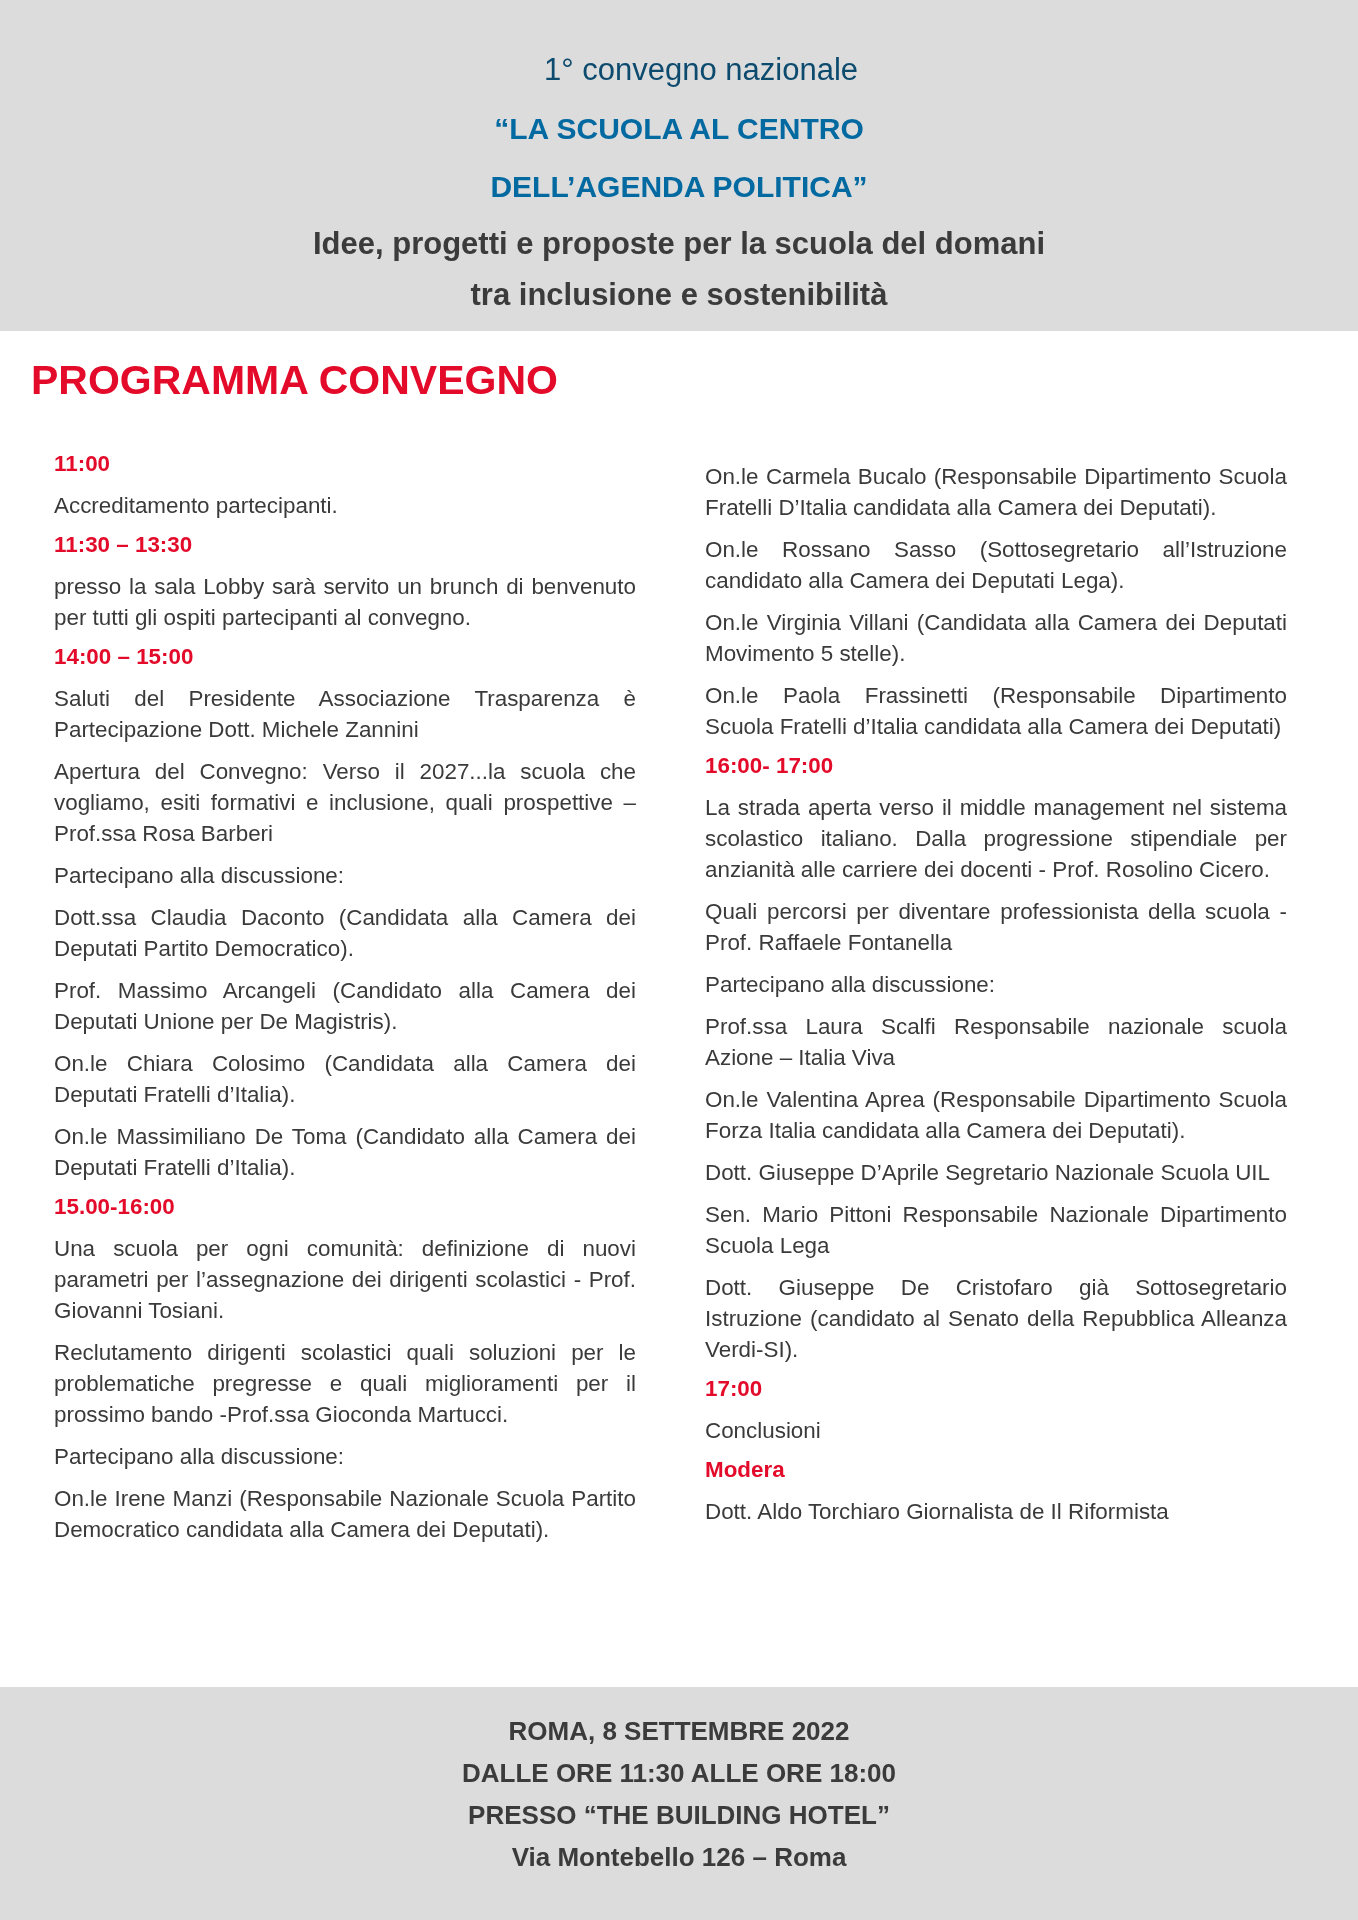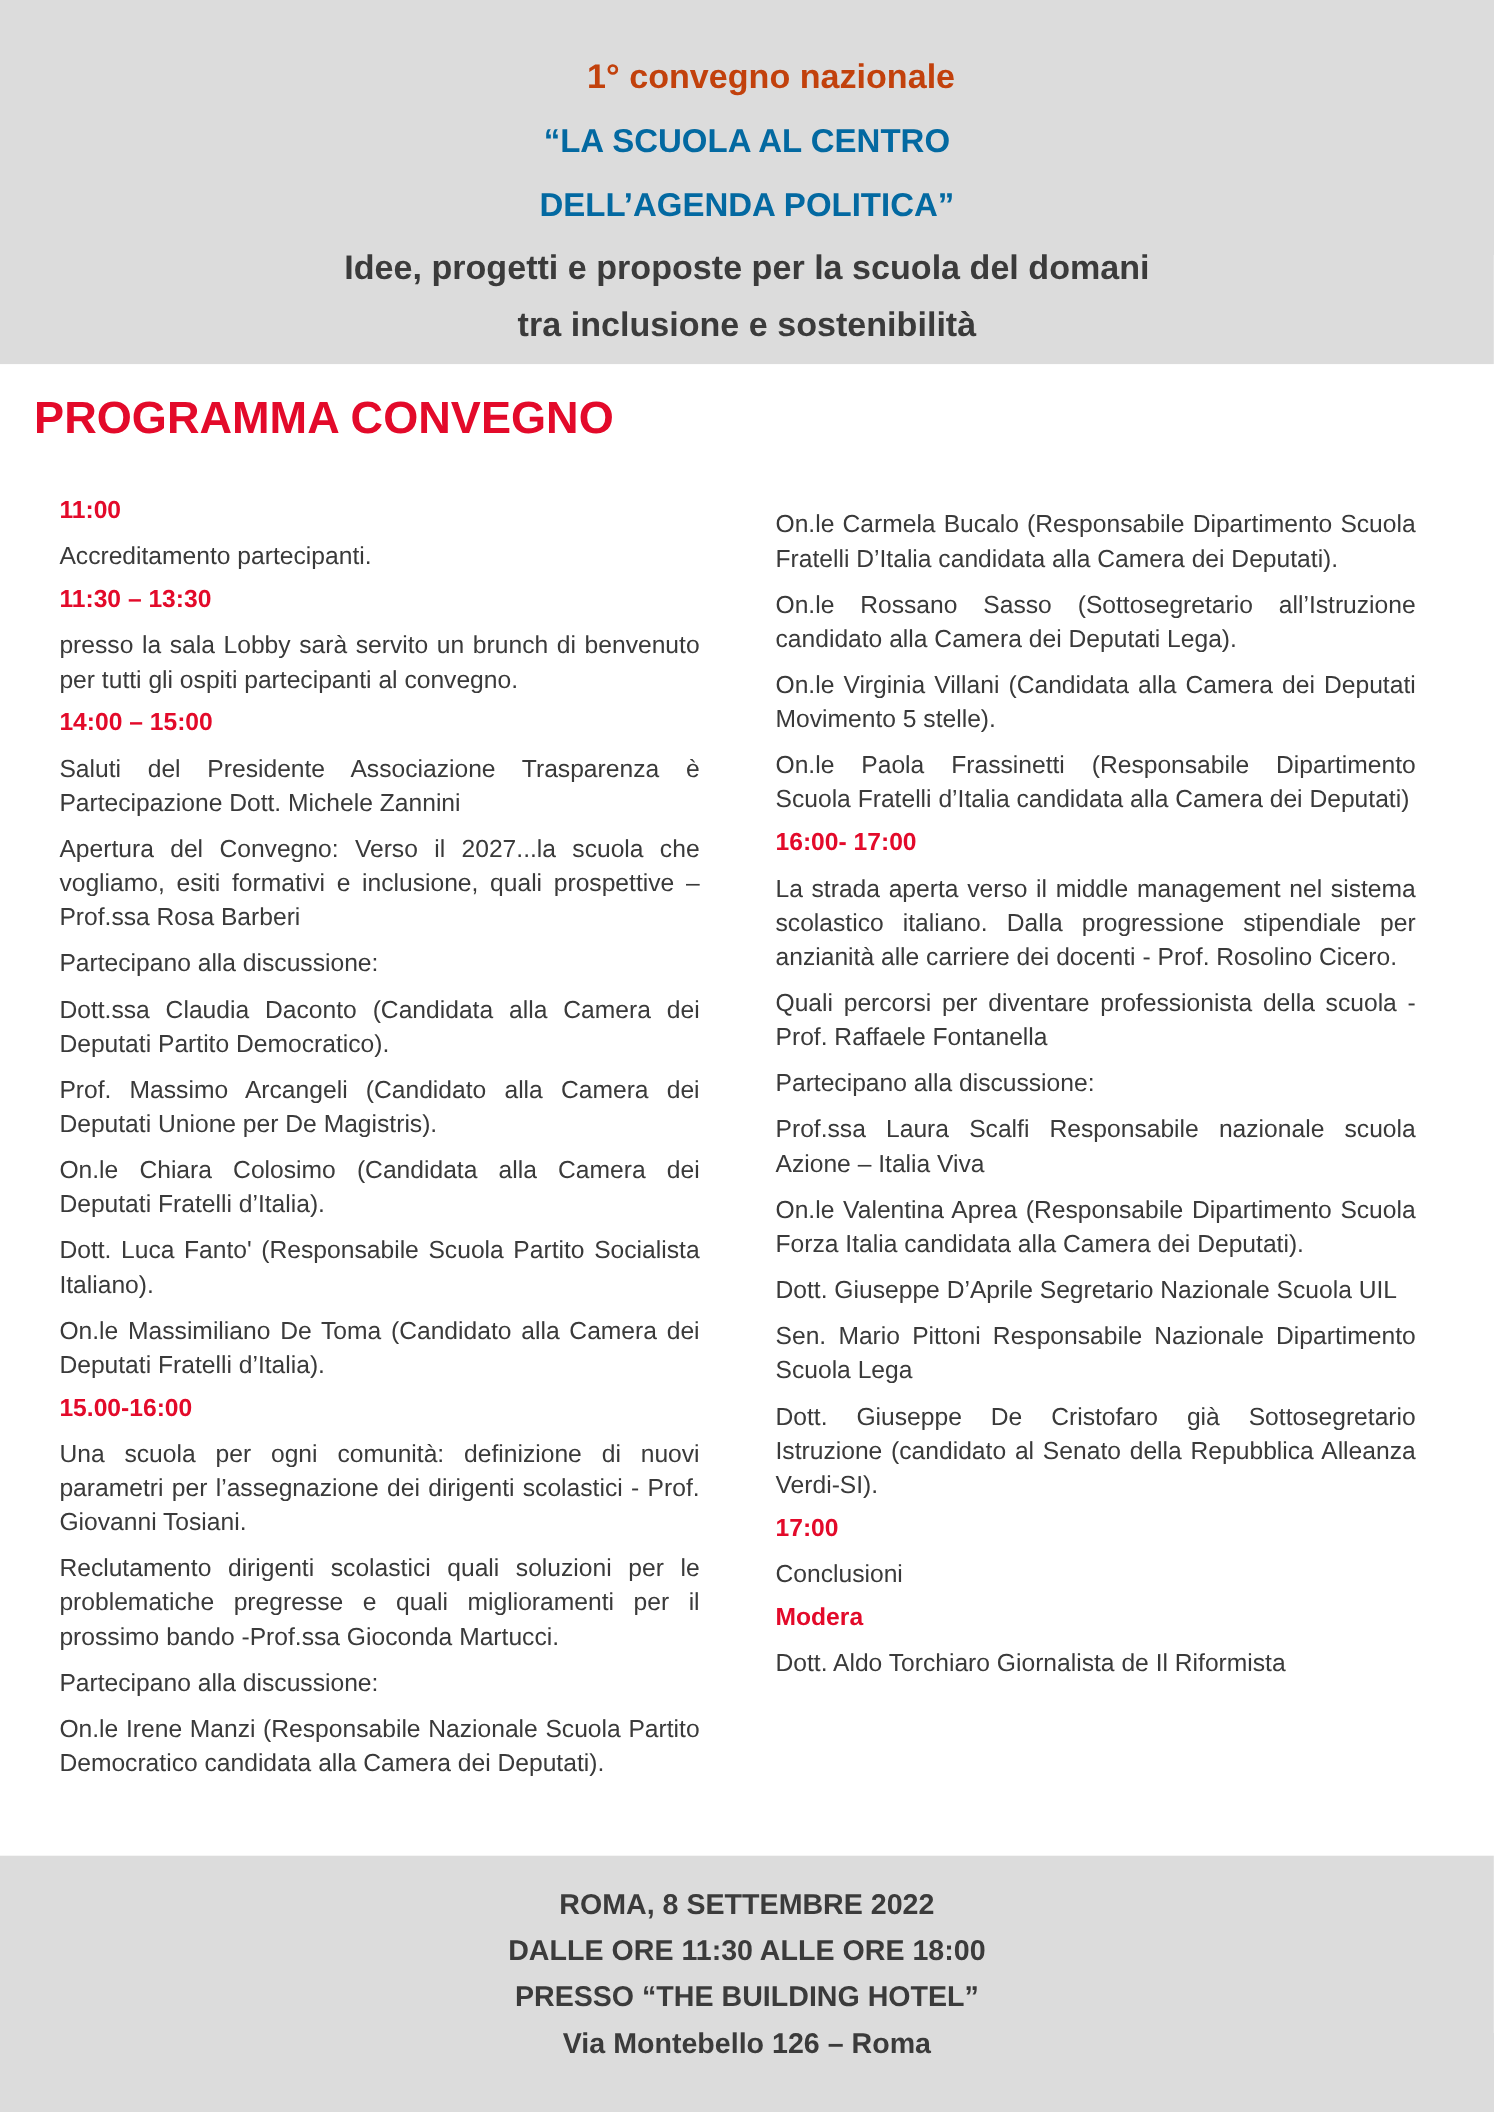--- a/index.html
+++ b/index.html
@@ -12,21 +12,21 @@
     position: relative;
     overflow: hidden;
   }
   .header {
     position: absolute; left: 0; top: 0; width: 1358px; height: 331px;
     background: #dcdcdc;
     text-align: center;
   }
   .header .pre {
     position: absolute; left: 0; right: 0; top: 52px;
-    font-size: 31px; font-weight: bold; color: #c2410c;
+    font-size: 31px; font-weight: normal; color: #0c4a6e;
     letter-spacing: 0px;
     padding-left: 44px;
   }
   .header .title {
     position: absolute; left: 0; right: 0; top: 100px;
     font-size: 30px; font-weight: bold; color: #0369a1;
     line-height: 58px;
   }
   .header .subtitle {
     position: absolute; left: 0; right: 0; top: 218px;
@@ -83,21 +83,20 @@
     <div class="para">Accreditamento partecipanti.</div>
     <div class="time">11:30 – 13:30</div>
     <div class="para">presso la sala Lobby sarà servito un brunch di benvenuto per tutti gli ospiti partecipanti al convegno.</div>
     <div class="time">14:00 – 15:00</div>
     <div class="para">Saluti del Presidente Associazione Trasparenza è Partecipazione Dott. Michele Zannini</div>
     <div class="para">Apertura del Convegno: Verso il 2027...la scuola che vogliamo, esiti formativi e inclusione, quali prospettive – Prof.ssa Rosa Barberi</div>
     <div class="para">Partecipano alla discussione:</div>
     <div class="para">Dott.ssa Claudia Daconto (Candidata alla Camera dei Deputati Partito Democratico).</div>
     <div class="para">Prof. Massimo Arcangeli (Candidato alla Camera dei Deputati Unione per De Magistris).</div>
     <div class="para">On.le Chiara Colosimo (Candidata alla Camera dei Deputati Fratelli d’Italia).</div>
-    <div class="para">Dott. Luca Fanto' (Responsabile Scuola Partito Socialista Italiano).</div>
     <div class="para">On.le Massimiliano De Toma (Candidato alla Camera dei Deputati Fratelli d’Italia).</div>
     <div class="time">15.00-16:00</div>
     <div class="para">Una scuola per ogni comunità: definizione di nuovi parametri per l’assegnazione dei dirigenti scolastici - Prof. Giovanni Tosiani.</div>
     <div class="para">Reclutamento dirigenti scolastici quali soluzioni per le problematiche pregresse e quali miglioramenti per il prossimo bando -Prof.ssa Gioconda Martucci.</div>
     <div class="para">Partecipano alla discussione:</div>
     <div class="para">On.le Irene Manzi (Responsabile Nazionale Scuola Partito Democratico candidata alla Camera dei Deputati).</div>
   </div>
 <div class="col right">
     <div class="para">On.le Carmela Bucalo (Responsabile Dipartimento Scuola Fratelli D’Italia candidata alla Camera dei Deputati).</div>
     <div class="para">On.le Rossano Sasso (Sottosegretario all’Istruzione candidato alla Camera dei Deputati Lega).</div>

